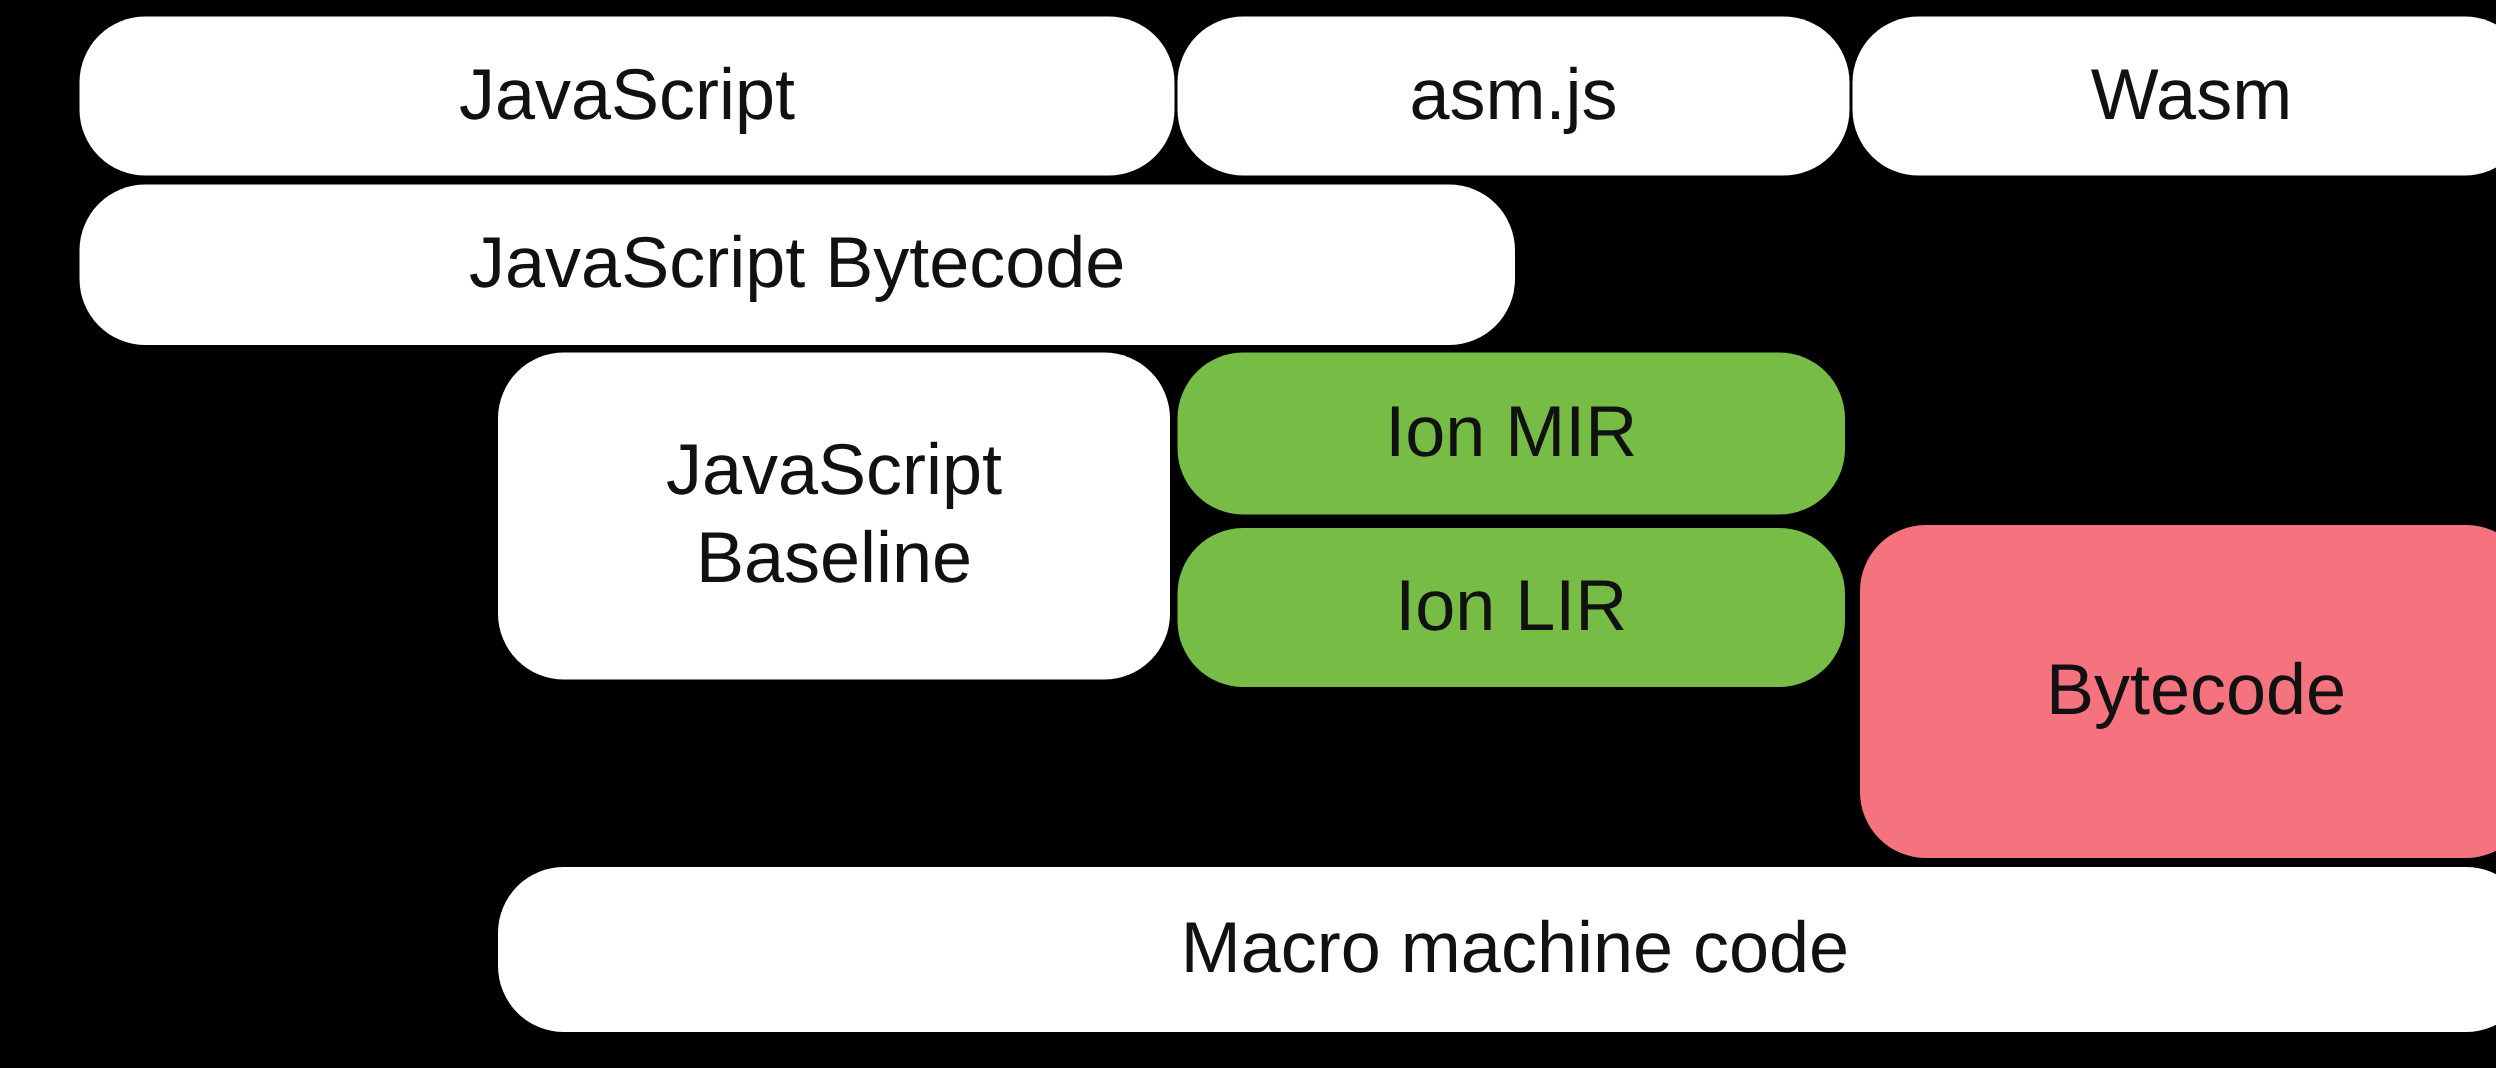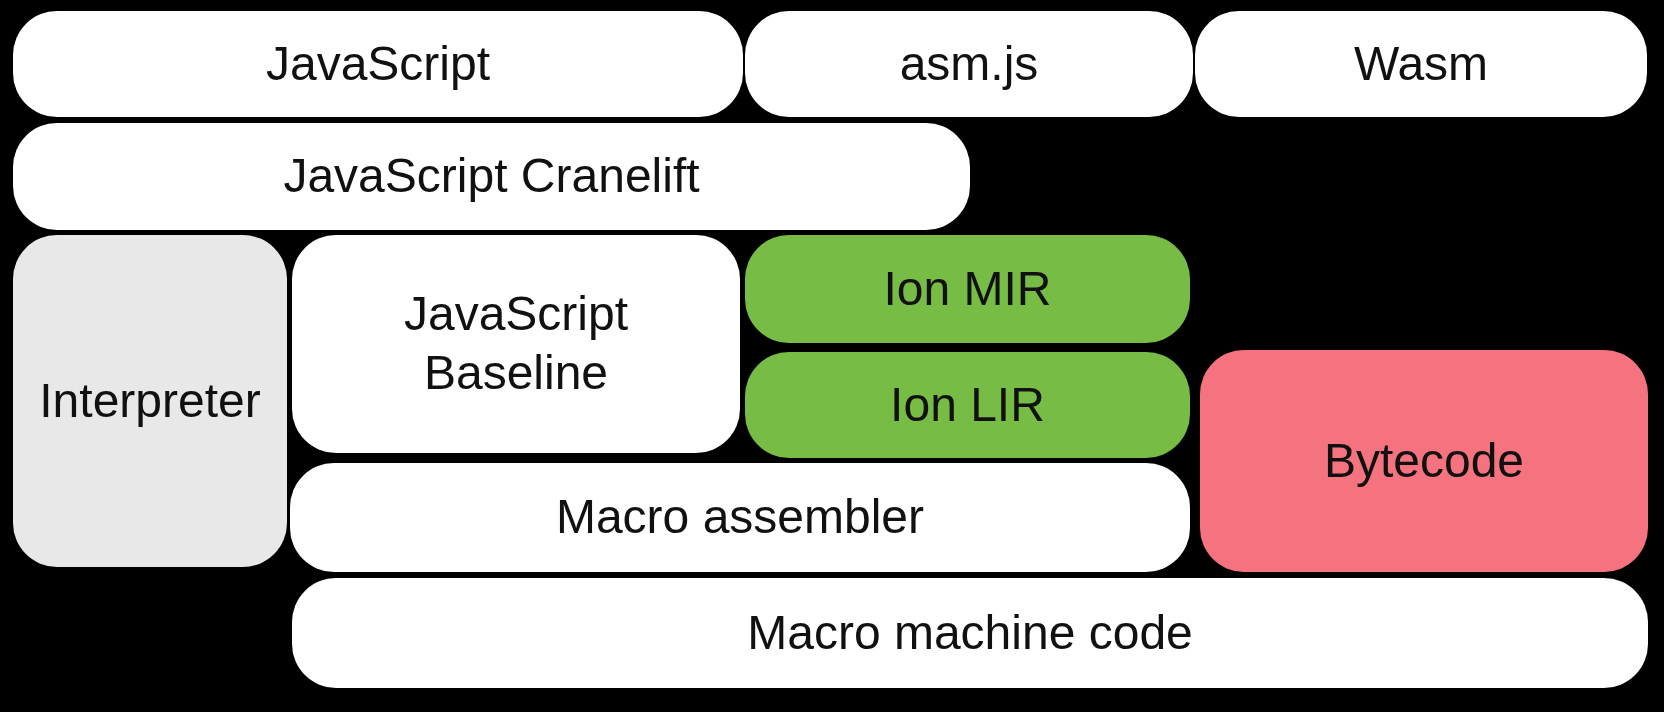--- a/index.html
+++ b/index.html
@@ -11,20 +11,21 @@
     height: 712px;
     background: var(--page-bg, #000);
     overflow: hidden;
     font-family: "Liberation Sans", "DejaVu Sans", sans-serif;
   }
   .canvas {
     position: relative;
     width: 1332px;
     height: 712px;
     background: var(--page-bg, #000);
+    margin-left: 40px;
   }
   .node {
     position: absolute;
     display: flex;
     align-items: center;
     justify-content: center;
     background: var(--box-bg, #fff);
     color: var(--text, #111);
     border-radius: 44px;
     font-size: 48px;
@@ -51,31 +52,29 @@
 <body>
 
 <div class="canvas">
 
   <div class="node n-javascript">JavaScript</div>
 
   <div class="node n-asmjs">asm.js</div>
 
   <div class="node n-wasm">Wasm</div>
 
-  <div class="node n-bytecode">JavaScript Cranelift</div>
+  <div class="node n-bytecode">JavaScript Bytecode</div>
 
 
-  <div class="node n-interpreter">Interpreter</div>
 
   <div class="node n-baseline">JavaScript
 Baseline</div>
 
   <div class="node n-ion-mir">Ion MIR</div>
 
   <div class="node n-ion-lir">Ion LIR</div>
 
   <div class="node n-cranelift">Bytecode</div>
 
-  <div class="node n-macro-assembler">Macro assembler</div>
 
   <div class="node n-native-code">Macro machine code</div>
 
 </div>
 
 </body></html>

